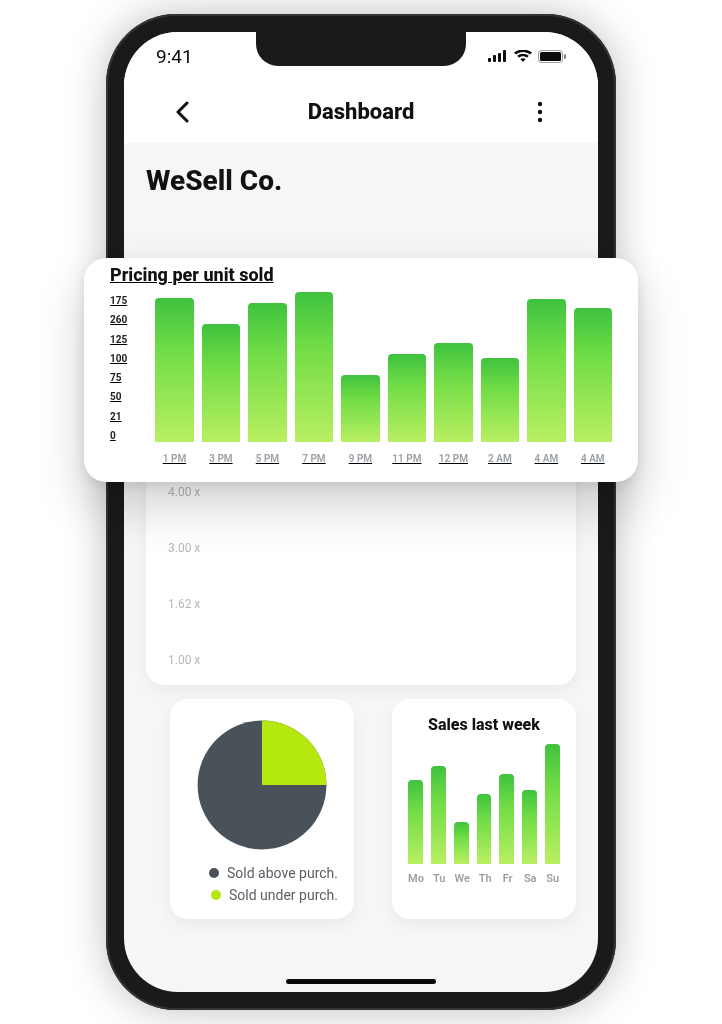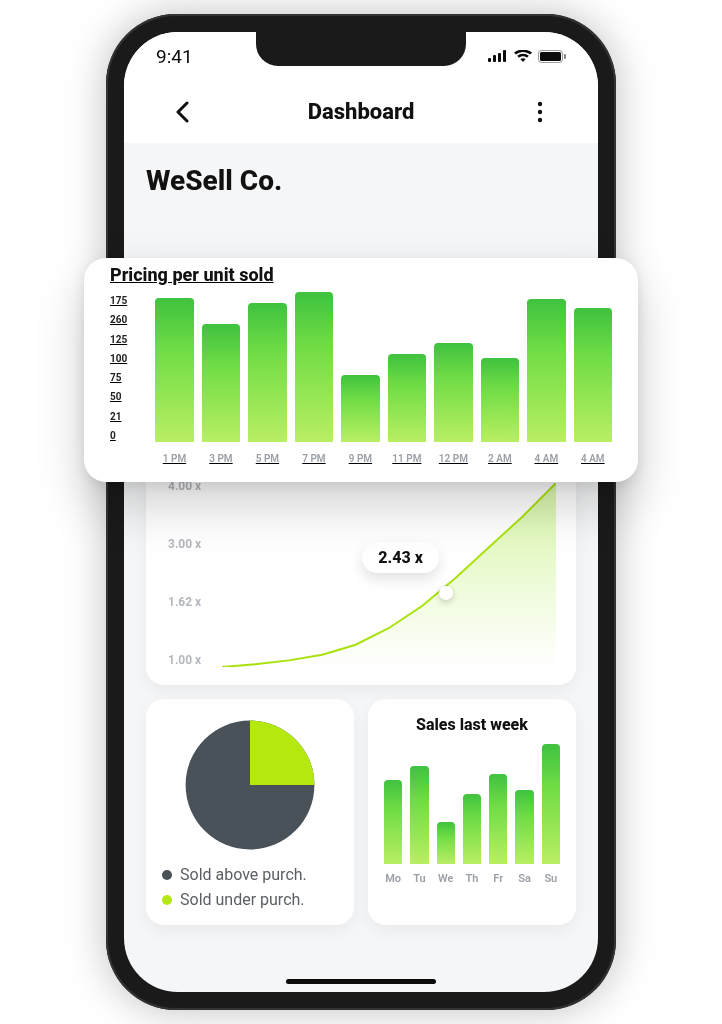--- a/index.html
+++ b/index.html
@@ -136,28 +136,28 @@
     background: #fff;
     border-radius: 18px;
     padding: 18px 20px 14px 20px;
     box-shadow: 0 6px 16px rgba(0,0,0,0.05);
     position: relative;
     height: 220px;
   }
   .area-y {
     position: absolute;
     left: 22px;
-    top: 14px;
+    top: 20px;
     bottom: 18px;
     display: flex;
     flex-direction: column;
     justify-content: space-between;
     font-size: 12px;
     color: #b4b8bd;
-    font-weight: 700;
+    font-weight: 400;
   }
   .area-plot {
     position: absolute;
     left: 76px; right: 20px; top: 18px; bottom: 18px;
   }
   .marker-pill {
     position: absolute;
     background: #fff;
     font-weight: 800;
     font-size: 16px;
@@ -180,25 +180,26 @@
     gap: 14px;
     margin-top: 14px;
   }
   .small-card {
     flex: 1;
     background: #fff;
     border-radius: 18px;
     padding: 16px 16px;
     box-shadow: 0 6px 16px rgba(0,0,0,0.05);
     min-height: 220px;
+    margin-left: 24px;
   }
   .pie-svg { display: block; margin: 0 auto 10px auto; }
   .legend-row {
     display: flex; align-items: center; gap: 8px;
-    font-size: 16px; color: #5a5f66; margin-top: 6px;
+    font-size: 14px; color: #5a5f66; margin-top: 6px; justify-content: flex-end;
   }
   .legend-dot {
     width: 10px; height: 10px; border-radius: 50%;
   }
   .small-title { font-size: 16px; font-weight: 800; color: #111; margin-bottom: 10px; text-align: center; }
   .week-bars {
     display: flex;
     align-items: flex-end;
     gap: 8px;
     height: 120px;
@@ -281,34 +282,20 @@
     <div class="content">
       <div class="company-title">WeSell Co.</div>
 
       <div class="area-card">
         <div class="area-y">
           <span>4.00 x</span>
           <span>3.00 x</span>
           <span>1.62 x</span>
           <span>1.00 x</span>
         </div>
-        <div class="area-plot">
-          <svg width="100%" height="100%" viewBox="0 0 100 100" preserveAspectRatio="none">
-            <defs>
-              <linearGradient id="areaFill" x1="0" y1="0" x2="0" y2="1">
-                <stop offset="0%" stop-color="#b9ef62" stop-opacity="0.55"></stop>
-                <stop offset="100%" stop-color="#b9ef62" stop-opacity="0"></stop>
-              </linearGradient>
-            </defs>
-            <path d="M0,100 L0,100 10,98.5 20,96.4 30,93.3 40,87.9 50,78.8 60,66.7 70,51.5 80,34.8 90,18.2 100,0 L100,100 Z" fill="url(#areaFill)"></path>
-            <path d="M0,100 10,98.5 20,96.4 30,93.3 40,87.9 50,78.8 60,66.7 70,51.5 80,34.8 90,18.2 100,0" fill="none" stroke="#a9e20a" stroke-width="2" vector-effect="non-scaling-stroke"></path>
-          </svg>
-          <div class="marker-pill" style="left:42%; top:32%;">2.43 x</div>
-          <div class="marker-dot" style="left:65%; top:56%;"></div>
-        </div>
       </div>
 
       <div class="bottom-row">
         <div class="small-card">
           <svg class="pie-svg" width="140" height="140" viewBox="0 0 100 100">
             <circle cx="50" cy="50" r="46" fill="#495159"></circle>
             <path d="M50 50 L50 4 A46 46 0 0 1 96 50 Z" fill="#b4e80f"></path>
           </svg>
           <div class="legend-row">
             <span class="legend-dot" style="background:#495159"></span>

